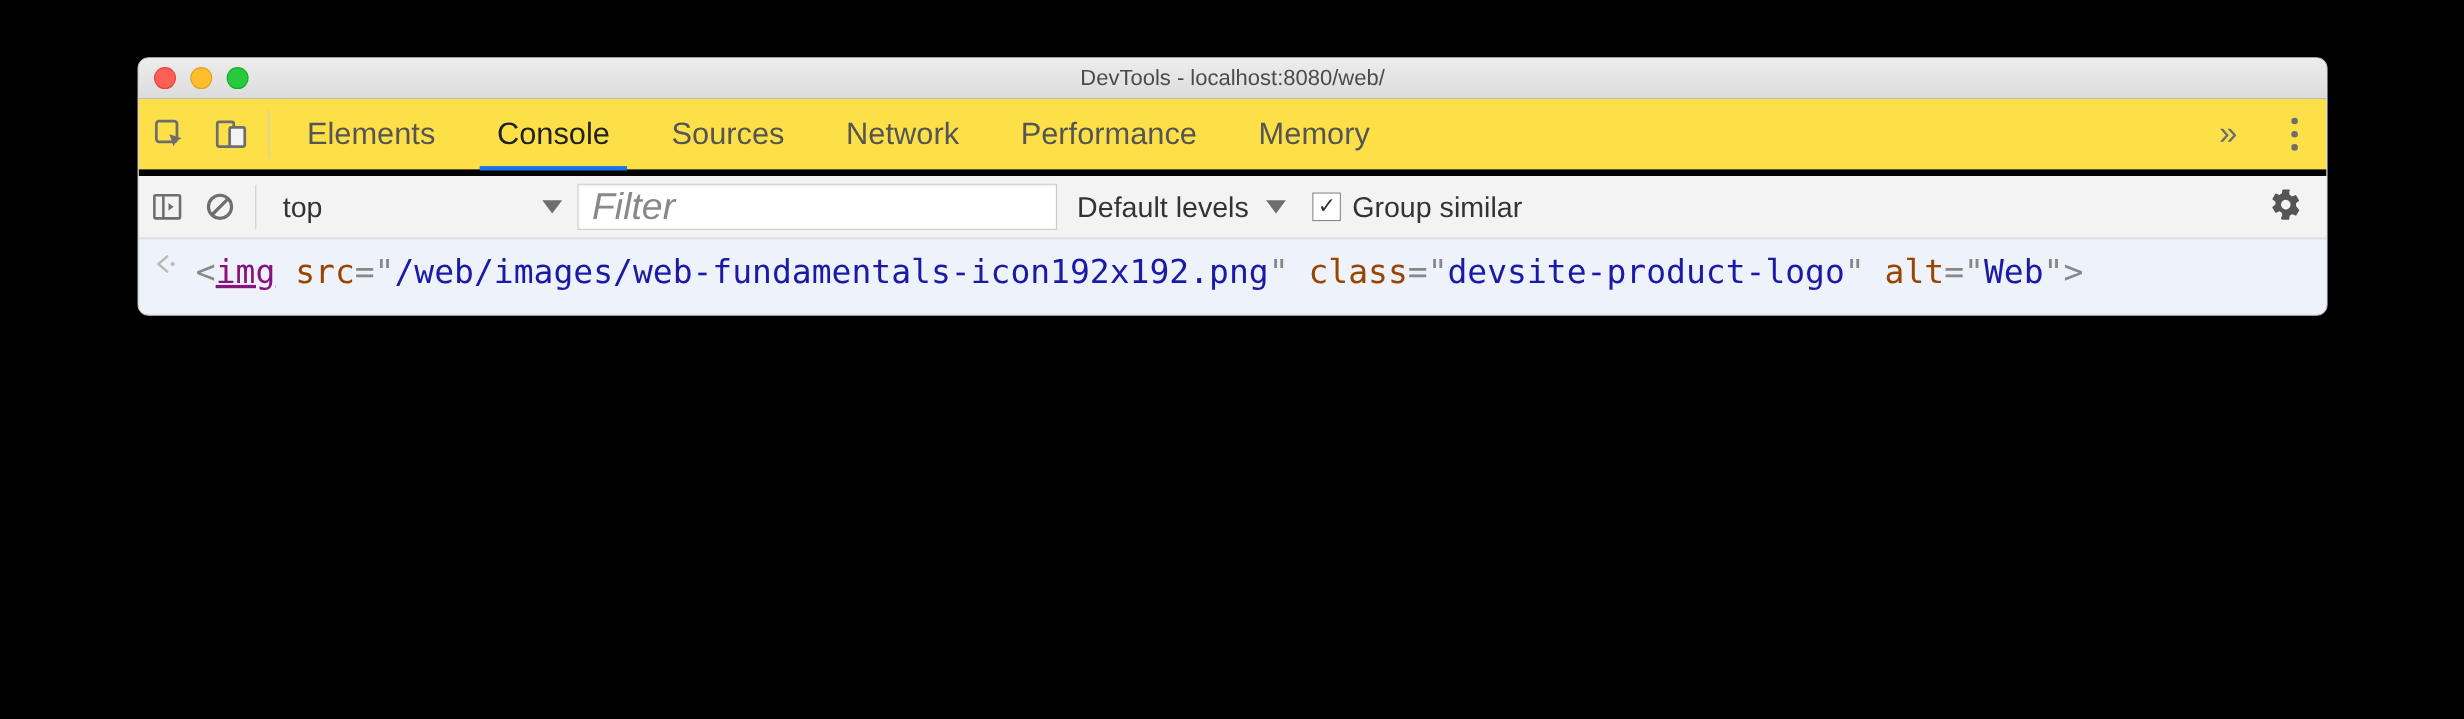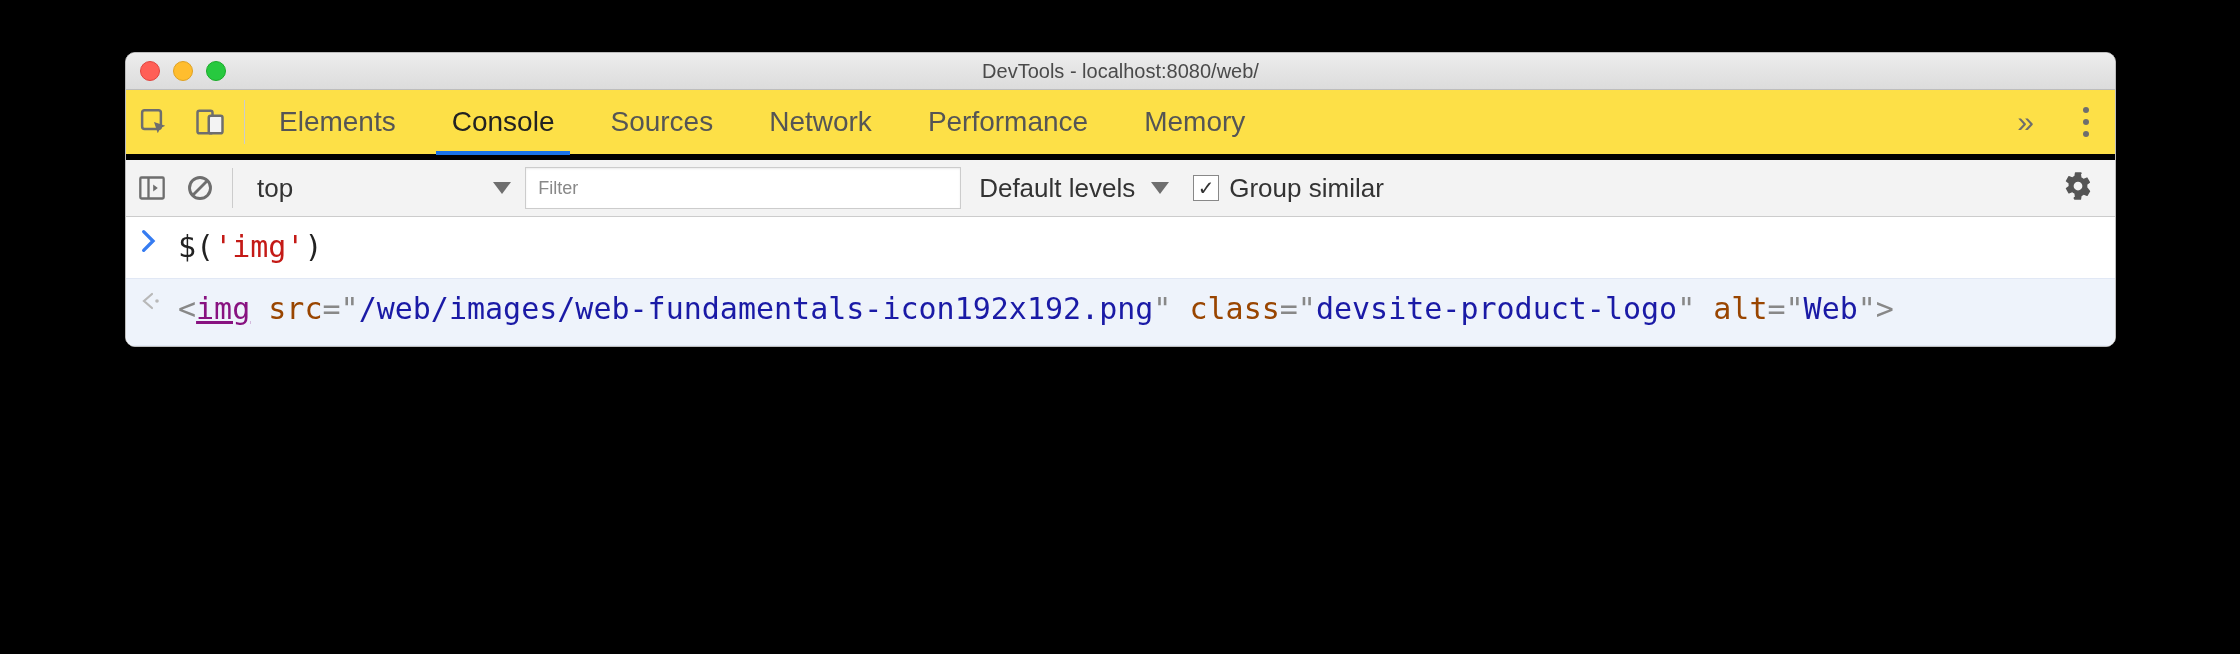--- a/index.html
+++ b/index.html
@@ -143,24 +143,25 @@
     width:0; height:0;
     border-left:9px solid transparent;
     border-right:9px solid transparent;
     border-top:12px solid #6e6e6e;
   }
   .filter-input {
     width: 410px;
     height: 40px;
     border: 1px solid #ccc;
     background:#fff;
-    font-size:18px;
+    font-size:34px;
     padding: 0 12px;
     color:#be185d;
     box-shadow: inset 0 1px 2px rgba(0,0,0,0.08);
+    font-style: italic;
   }
   .filter-input::placeholder { color:#888; }
   .levels {
     display:flex; align-items:center;
     font-size:26px; color:#333;
     padding: 0 14px;
     gap:16px;
     cursor:pointer;
   }
   .chk-wrap {
@@ -304,30 +305,20 @@
       <div class="toolbar-right">
         <div class="gear">
           <svg width="30" height="30" viewBox="0 0 24 24" fill="#555">
               <path d="M19.4 13a7.5 7.5 0 0 0 .1-1 7.5 7.5 0 0 0-.1-1l2.1-1.6a.5.5 0 0 0 .1-.6l-2-3.5a.5.5 0 0 0-.6-.2l-2.5 1a7.6 7.6 0 0 0-1.7-1l-.4-2.6A.5.5 0 0 0 14 1h-4a.5.5 0 0 0-.5.4L9.1 4a7.6 7.6 0 0 0-1.7 1l-2.5-1a.5.5 0 0 0-.6.2l-2 3.5a.5.5 0 0 0 .1.6L4.5 10a7.5 7.5 0 0 0 0 2l-2.1 1.6a.5.5 0 0 0-.1.6l2 3.5a.5.5 0 0 0 .6.2l2.5-1a7.6 7.6 0 0 0 1.7 1l.4 2.6A.5.5 0 0 0 10 23h4a.5.5 0 0 0 .5-.4l.4-2.6a7.6 7.6 0 0 0 1.7-1l2.5 1a.5.5 0 0 0 .6-.2l2-3.5a.5.5 0 0 0-.1-.6Zm-7.4 2.5A3.5 3.5 0 1 1 15.5 12 3.5 3.5 0 0 1 12 15.5Z"></path>
             </svg>
         </div>
       </div>
     </div>
 
     <div class="console">
-      <div class="row">
-        <div class="gutter">
-          <svg width="18" height="24" viewBox="0 0 12 18">
-              <path d="M2 2 L9 9 L2 16" stroke="#367cf1" stroke-width="2.5" fill="none" stroke-linecap="round"></path>
-            </svg>
-        </div>
-        <div class="code">
-          <span class="tok-fn">$</span><span class="tok-paren">(</span><span class="tok-str">'img'</span><span class="tok-paren">)</span>
-        </div>
-      </div>
 
       <div class="row result">
         <div class="gutter">
           <svg width="22" height="20" viewBox="0 0 22 20">
               <path d="M12 3 L4 10 L12 17" stroke="#b8b8b8" stroke-width="2.2" fill="none" stroke-linecap="round"></path>
               <circle cx="17" cy="10" r="1.8" fill="#b8b8b8"></circle>
             </svg>
         </div>
         <div class="code">
           <span class="tok-punc">&lt;</span><span class="tok-tag">img</span>

